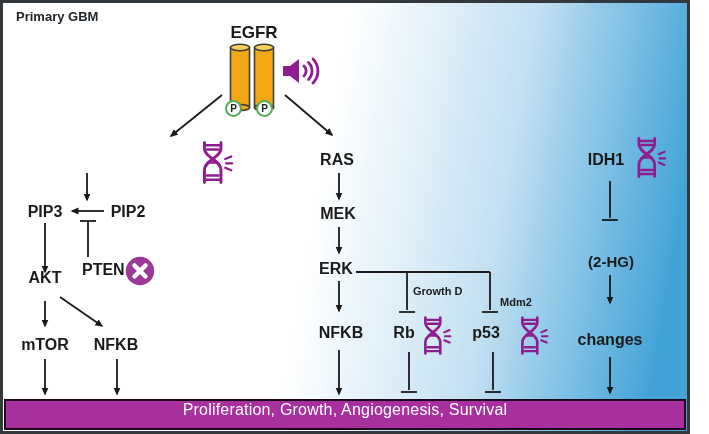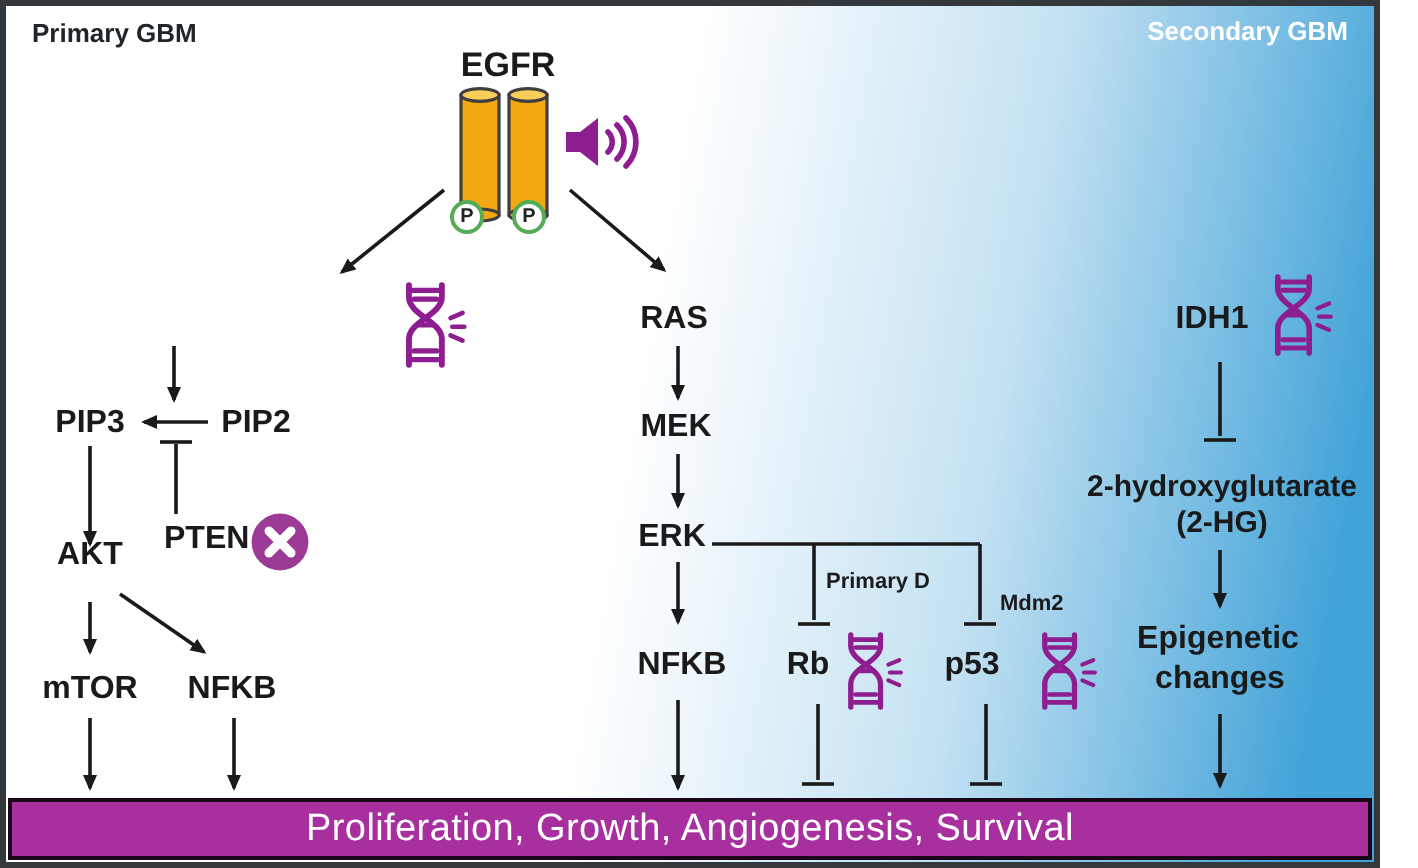--- a/index.html
+++ b/index.html
@@ -23,22 +23,22 @@
   }
   .ctr{transform:translateX(-50%);}
   .small{font-size:11px;font-weight:600;}
   .corner{font-size:13px;font-weight:600;color:#20252a;}
   .corner.sec{color:#ffffff;}
   .egfr{font-size:17px;}
   .hg{font-size:15px;}
   .banner{
     position:absolute;left:4px;right:4px;bottom:4px;height:27px;
     background:#a7309e;border:2px solid #1c0619;
-    display:flex;align-items:center;justify-content:center;
-    color:#ffffff;font-size:19px;font-weight:500;letter-spacing:.2px;
+    display:flex;justify-content:center;
+    color:#ffffff;font-size:16px;font-weight:500;letter-spacing:.2px;
   }
   .icon{position:absolute;}
   .pcirc{
     position:absolute;width:17px;height:17px;border-radius:50%;
     background:#ffffff;border:2px solid #56ab57;box-sizing:border-box;
     display:flex;align-items:center;justify-content:center;
     font-size:10px;font-weight:700;color:#222222;
   }
 </style>
 </head>
@@ -97,21 +97,20 @@
       <line x1="493" y1="352" x2="493" y2="390"></line>
       <line x1="485" y1="392" x2="501" y2="392"></line>
       <line x1="610" y1="181" x2="610" y2="218"></line>
       <line x1="602" y1="220" x2="618" y2="220"></line>
       <line x1="610" y1="275" x2="610" y2="303" marker-end="url(#arr)"></line>
       <line x1="610" y1="357" x2="610" y2="393" marker-end="url(#arr)"></line>
     </g>
   </svg>
 
   <div class="lbl corner" style="left:16px;top:10px">Primary GBM</div>
-  <div class="lbl corner sec" style="right:16px;top:9px">Secondary GBM</div>
 
   <div class="lbl ctr egfr" style="left:254px;top:24px">EGFR</div>
   <svg class="icon" style="left:227px;top:41px" width="50" height="78" viewBox="0 0 50 78">
     <g stroke="#3f3f3f" stroke-width="1.6">
       <rect x="3.5" y="6.5" width="19" height="60" fill="#f3a712"></rect>
       <ellipse cx="13" cy="66.5" rx="9.5" ry="3" fill="#f3a712"></ellipse>
       <ellipse cx="13" cy="6.5" rx="9.5" ry="3.2" fill="#f7ce58"></ellipse>
       <rect x="27.5" y="6.5" width="19" height="60" fill="#f3a712"></rect>
       <ellipse cx="37" cy="66.5" rx="9.5" ry="3" fill="#f3a712"></ellipse>
       <ellipse cx="37" cy="6.5" rx="9.5" ry="3.2" fill="#f7ce58"></ellipse>
@@ -142,38 +141,36 @@
     </g>
   </svg>
   <div class="lbl ctr" style="left:45px;top:269px">AKT</div>
   <div class="lbl ctr" style="left:45px;top:336px">mTOR</div>
   <div class="lbl ctr" style="left:116px;top:336px">NFKB</div>
 
   <div class="lbl ctr" style="left:337px;top:151px">RAS</div>
   <div class="lbl ctr" style="left:338px;top:205px">MEK</div>
   <div class="lbl ctr" style="left:336px;top:260px">ERK</div>
   <div class="lbl ctr" style="left:341px;top:324px">NFKB</div>
-  <div class="lbl small" style="left:413px;top:285px">Primary D</div>
+  <div class="lbl small" style="left:413px;top:285px">Growth D</div>
   <div class="lbl small" style="left:500px;top:296px">Mdm2</div>
   <div class="lbl ctr" style="left:404px;top:324px">Rb</div>
   <svg class="icon" style="left:416px;top:315px" width="36" height="41" viewBox="0 0 46 52">
       <use href="#dna-sym"></use>
     </svg>
   <div class="lbl ctr" style="left:486px;top:324px">p53</div>
   <svg class="icon" style="left:513px;top:315px" width="36" height="41" viewBox="0 0 46 52">
       <use href="#dna-sym"></use>
     </svg>
 
   <div class="lbl ctr" style="left:606px;top:151px">IDH1</div>
   <svg class="icon" style="left:629px;top:135px" width="38" height="45" viewBox="0 0 46 52">
       <use href="#dna-sym"></use>
     </svg>
-  <div class="lbl ctr hg" style="left:611px;top:236px">2-hydroxyglutarate</div>
   <div class="lbl ctr hg" style="left:611px;top:254px">(2-HG)</div>
-  <div class="lbl ctr" style="left:609px;top:311px">Epigenetic</div>
   <div class="lbl ctr" style="left:610px;top:331px">changes</div>
 
   <div class="banner">
     <span>Proliferation, Growth, Angiogenesis, Survival</span>
   </div>
 
   <div class="frame"></div>
 </div>
 
 </body></html>

